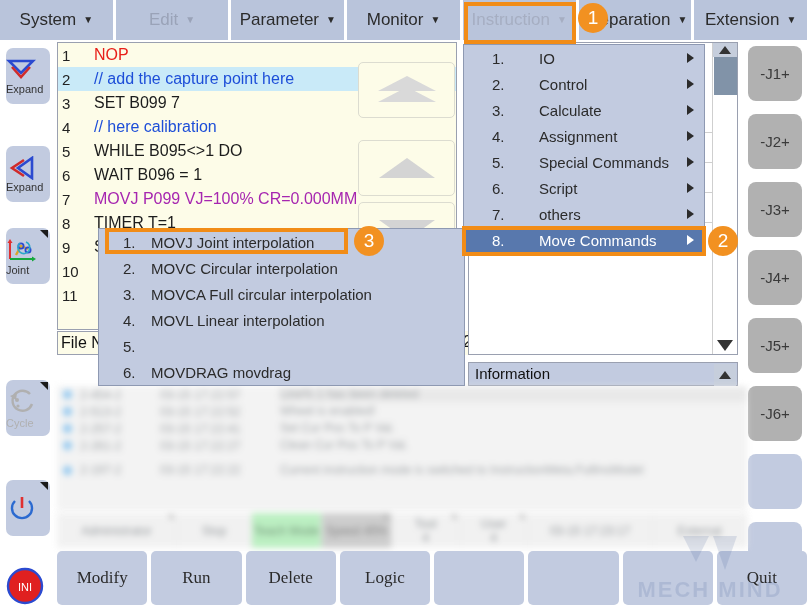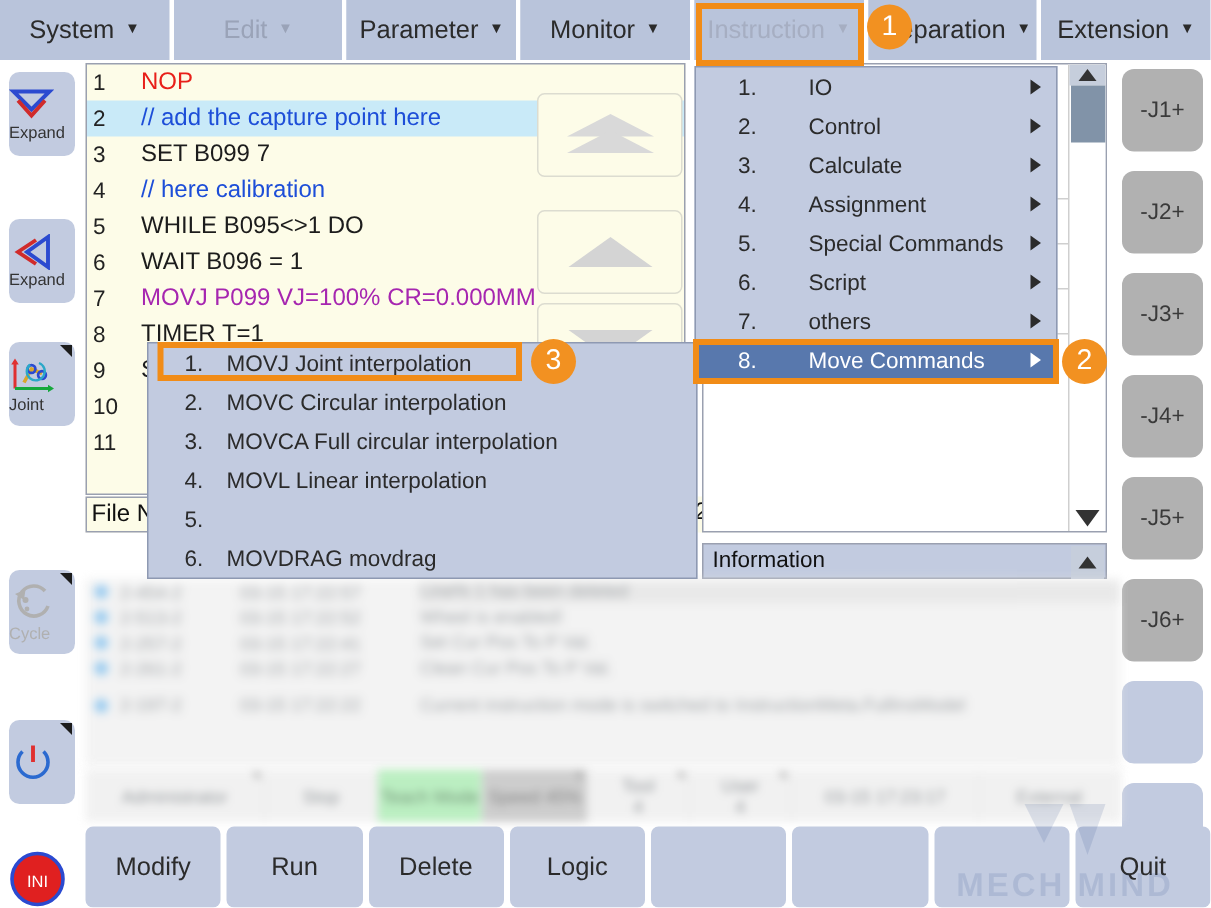--- a/index.html
+++ b/index.html
@@ -171,21 +171,21 @@
     filter: blur(3.0px); opacity: 0.70;
   }
   .st { display:flex; flex-direction:column; align-items:center; justify-content:center;
         font-size: 12px; color:#6d7378; border-right: 1px solid #dfdfdf; position:relative;}
   .st.teach { background:#9fe8a8; color:#3a6b42; }
   .st.speed { background:#b9b9b9; color:#555; }
   .st .tick { position:absolute; right:3px; top:2px; width:0;height:0;
       border-top:5px solid #777; border-left:5px solid transparent; }
 
   
-  .bottombar { position: absolute; left: 57px; top: 551px; width: 750px; height: 54px; display:flex; }
+  .bottombar { position: absolute; left: 57px; top: 551px; width: 750px; height: 54px; display:flex;font-family:Liberation Serif, serif; }
   .bbtn {
     flex:1 1 0; margin-right: 4px; background:#c2cbe0; border-radius: 5px;
     display:flex; align-items:center; justify-content:center;
     font-size: 17px; color:#2b2b2b;
   }
   .bbtn:last-child { margin-right: 0; }
 
   
   .dropdown {
     position: absolute; left: 463px; top: 44px; width: 242px;

